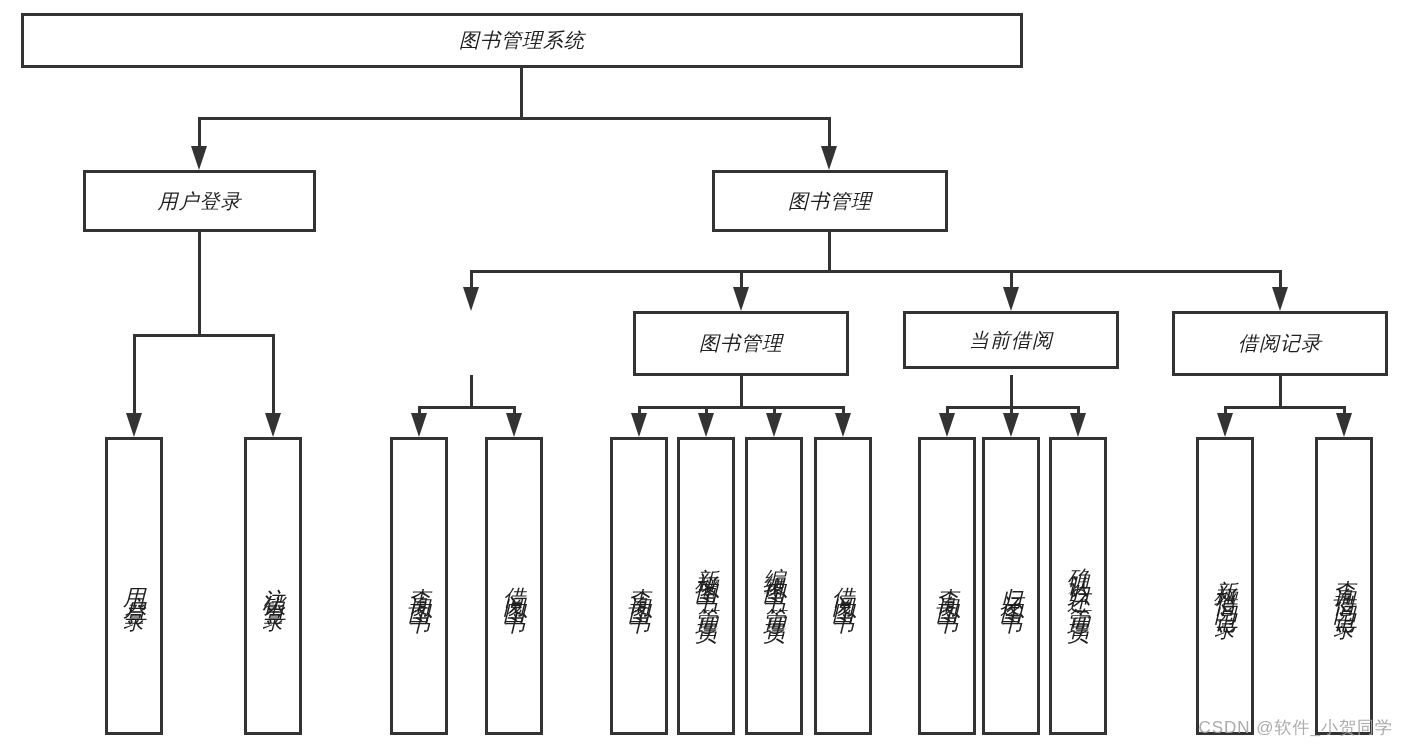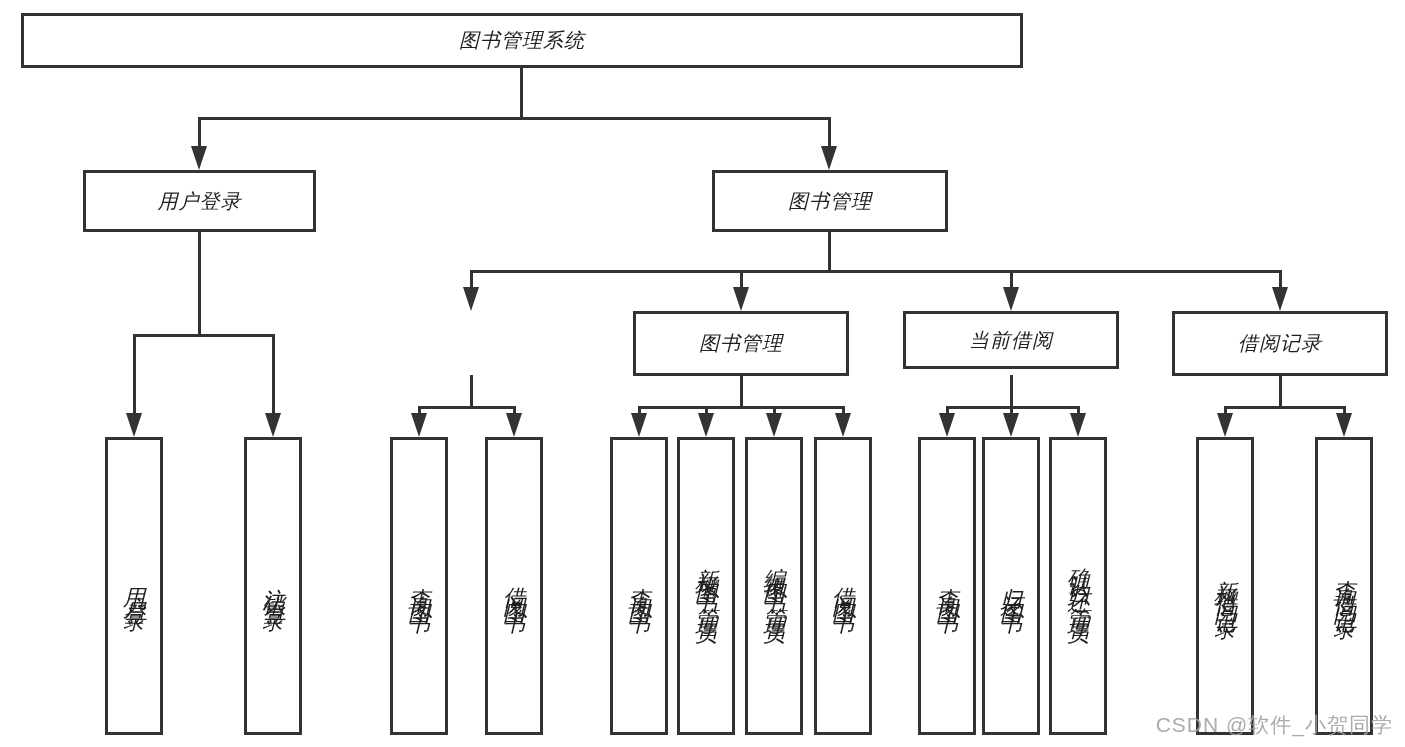--- a/index.html
+++ b/index.html
@@ -10,21 +10,21 @@
         color:#1f1f1f;font-size:20px;letter-spacing:1px;font-style:italic;}
   .leaf{width:58px;top:437px;height:298px;}
   .vtext{writing-mode:vertical-rl;text-orientation:mixed;font-size:22px;letter-spacing:8px;
          line-height:1;color:#1f1f1f;}
   .line{position:absolute;background:#333333;}
   .h{height:3px;}
   .v{width:3px;}
   .arrow{position:absolute;width:0;height:0;
          border-left:8px solid transparent;border-right:8px solid transparent;
          border-top:24px solid #333333;}
-  .watermark{position:absolute;right:12px;bottom:8px;font-size:21px;color:#a2a2a2;
+  .watermark{position:absolute;right:12px;bottom:8px;font-size:17px;color:#a2a2a2;
              opacity:.9;letter-spacing:1px;z-index:5;}
 </style>
 </head>
 <body>
 
 <div class="canvas">
 
   <div class="line v" style="left:520px;top:68px;height:50px"></div>
   <div class="line h" style="left:198px;top:117px;width:633px"></div>
   <div class="line v" style="left:198px;top:117px;height:33px"></div>

